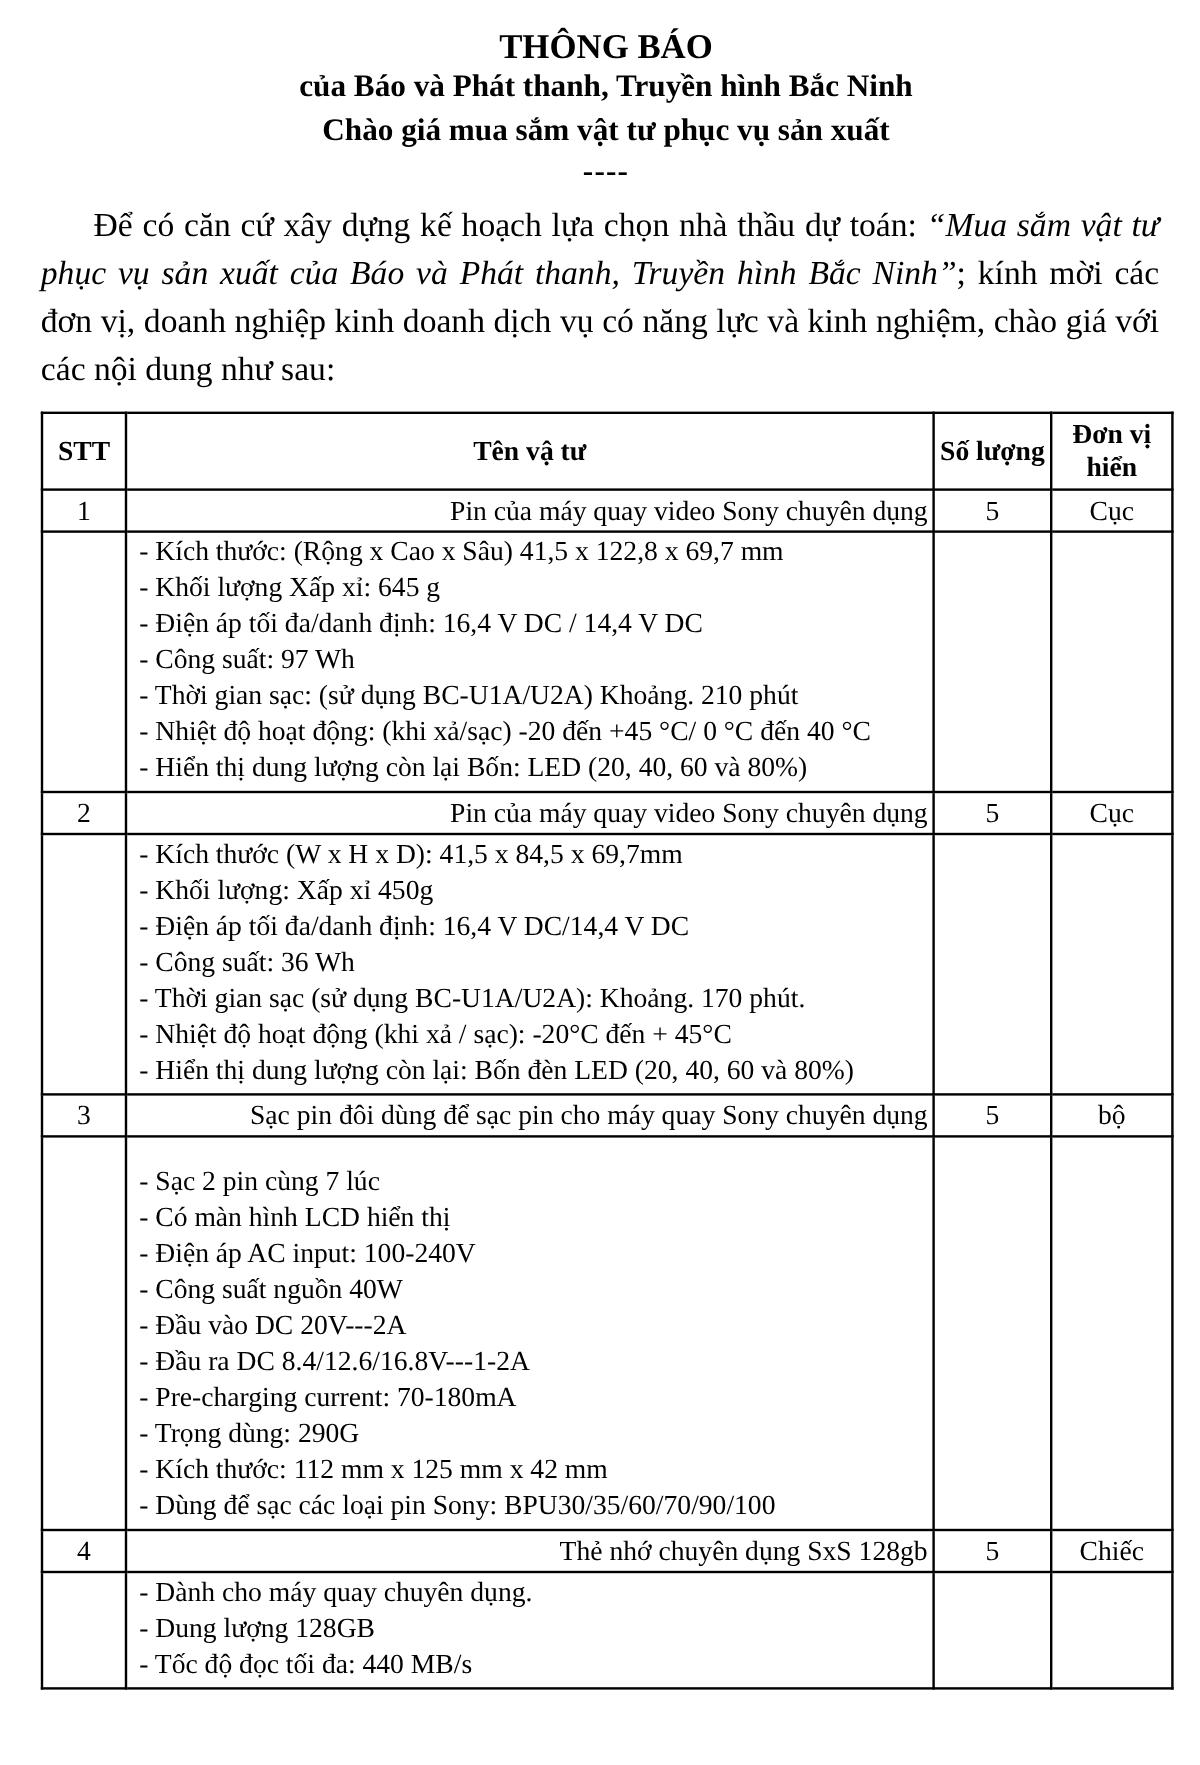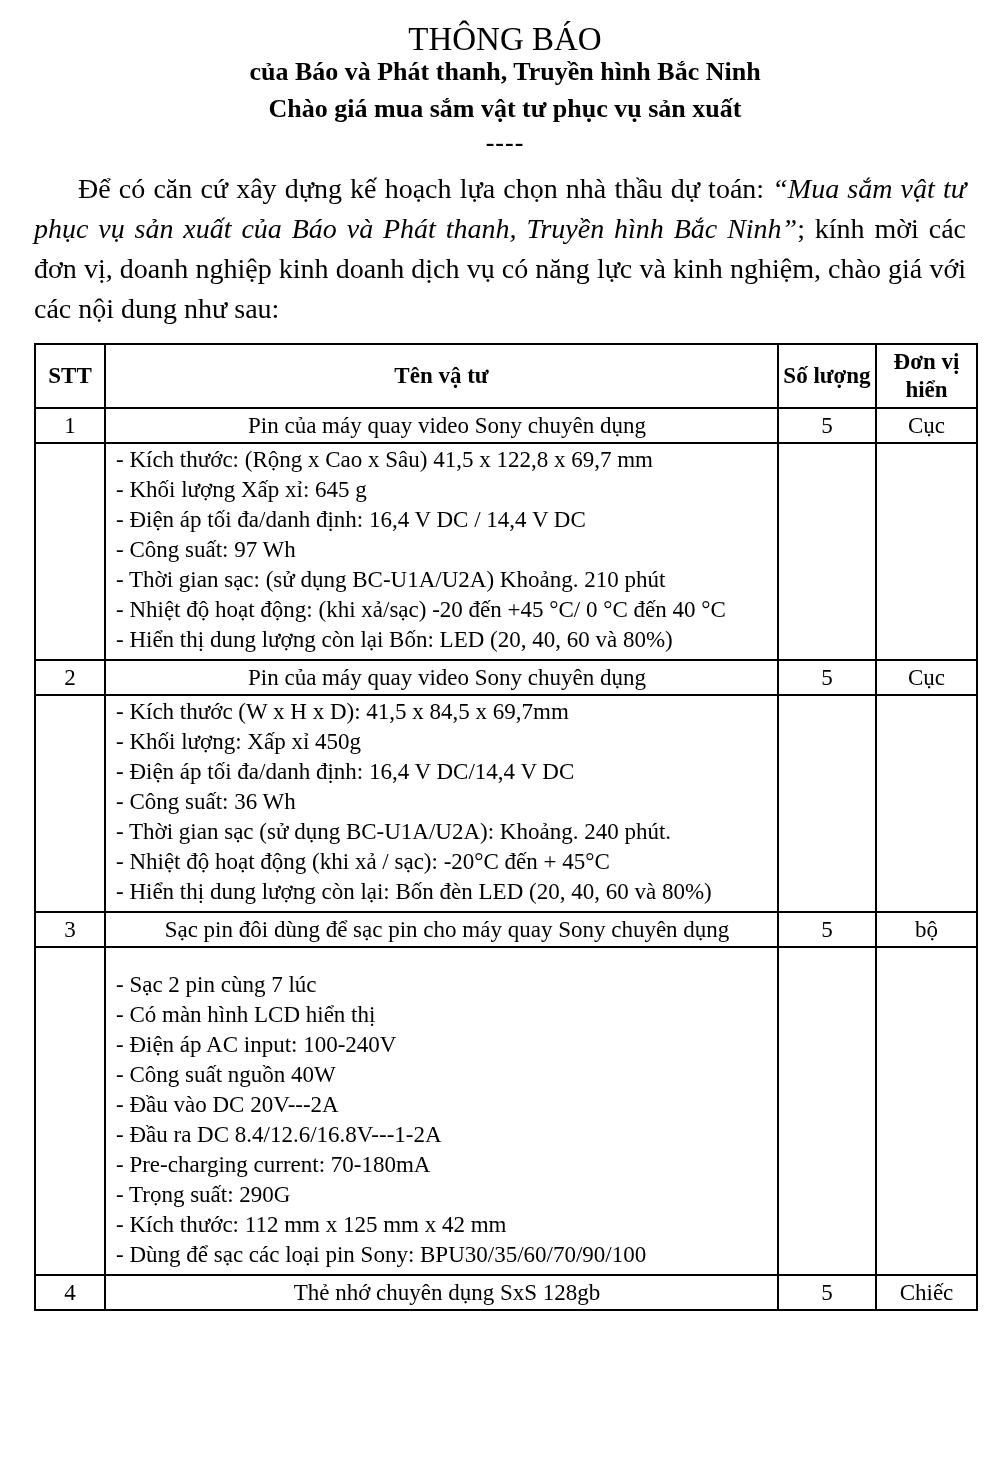--- a/index.html
+++ b/index.html
@@ -14,22 +14,22 @@
     width: 1000px;
     min-height: 1471px;
   }
   .page {
     padding: 24px 24px 20px 34px;
   }
   .heading {
     text-align: center;
   }
   .doc-title {
-    font-size: 33px;
-    font-weight: normal;
+    font-size: 29px;
+    font-weight: bold;
     line-height: 31px;
   }
   .doc-subtitle {
     font-size: 26px;
     font-weight: bold;
     line-height: 33px;
   }
   .doc-subtitle.first { margin-top: 4px; }
   .doc-divider {
     font-size: 26px;
@@ -67,21 +67,21 @@
     padding: 3px 4px;
   }
   .item-row td {
     font-size: 23px;
     height: 35px;
     vertical-align: middle;
     padding: 2px 4px;
   }
   .cell-stt, .cell-qty, .cell-unit { text-align: center; }
   .item-row .cell-name {
-    text-align: center;
+    text-align: right;
     padding-left: 15px;
     margin-left: 32px;
   }
   .details-row td { vertical-align: top; }
   .cell-details {
     padding: 1px 8px 4px 10px;
   }
   .detail-line {
     font-size: 23px;
     line-height: 30px;
@@ -144,21 +144,21 @@
           <td class="cell-qty">5</td>
           <td class="cell-unit">Cục</td>
         </tr>
         <tr class="details-row">
           <td class="cell-stt"></td>
           <td class="cell-details">
             <div class="detail-line">- Kích thước (W x H x D): 41,5 x 84,5 x 69,7mm</div>
             <div class="detail-line">- Khối lượng: Xấp xỉ 450g</div>
             <div class="detail-line">- Điện áp tối đa/danh định: 16,4 V DC/14,4 V DC</div>
             <div class="detail-line">- Công suất: 36 Wh</div>
-            <div class="detail-line">- Thời gian sạc (sử dụng BC-U1A/U2A): Khoảng. 240 phút.</div>
+            <div class="detail-line">- Thời gian sạc (sử dụng BC-U1A/U2A): Khoảng. 170 phút.</div>
             <div class="detail-line">- Nhiệt độ hoạt động (khi xả / sạc): -20°C đến + 45°C</div>
             <div class="detail-line">- Hiển thị dung lượng còn lại: Bốn đèn LED (20, 40, 60 và 80%)</div>
           </td>
           <td class="cell-qty"></td>
           <td class="cell-unit"></td>
         </tr>
         <tr class="item-row">
           <td class="cell-stt">3</td>
           <td class="cell-name">Sạc pin đôi dùng để sạc pin cho máy quay Sony chuyên dụng</td>
           <td class="cell-qty">5</td>
@@ -167,29 +167,39 @@
         <tr class="details-row details-pad">
           <td class="cell-stt"></td>
           <td class="cell-details">
             <div class="detail-line">- Sạc 2 pin cùng 7 lúc</div>
             <div class="detail-line">- Có màn hình LCD hiển thị</div>
             <div class="detail-line">- Điện áp AC input: 100-240V</div>
             <div class="detail-line">- Công suất nguồn 40W</div>
             <div class="detail-line">- Đầu vào DC 20V---2A</div>
             <div class="detail-line">- Đầu ra DC 8.4/12.6/16.8V---1-2A</div>
             <div class="detail-line">- Pre-charging current: 70-180mA</div>
-            <div class="detail-line">- Trọng suất: 290G</div>
+            <div class="detail-line">- Trọng dùng: 290G</div>
             <div class="detail-line">- Kích thước: 112 mm x 125 mm x 42 mm</div>
             <div class="detail-line">- Dùng để sạc các loại pin Sony: BPU30/35/60/70/90/100</div>
           </td>
           <td class="cell-qty"></td>
           <td class="cell-unit"></td>
         </tr>
         <tr class="item-row">
           <td class="cell-stt">4</td>
           <td class="cell-name">Thẻ nhớ chuyên dụng SxS 128gb</td>
           <td class="cell-qty">5</td>
           <td class="cell-unit">Chiếc</td>
         </tr>
+        <tr class="details-row">
+          <td class="cell-stt"></td>
+          <td class="cell-details">
+            <div class="detail-line">- Dành cho máy quay chuyên dụng.</div>
+            <div class="detail-line">- Dung lượng 128GB</div>
+            <div class="detail-line">- Tốc độ đọc tối đa: 440 MB/s</div>
+          </td>
+          <td class="cell-qty"></td>
+          <td class="cell-unit"></td>
+        </tr>
       </tbody>
   </table>
 
 </div>
 
 </body></html>

